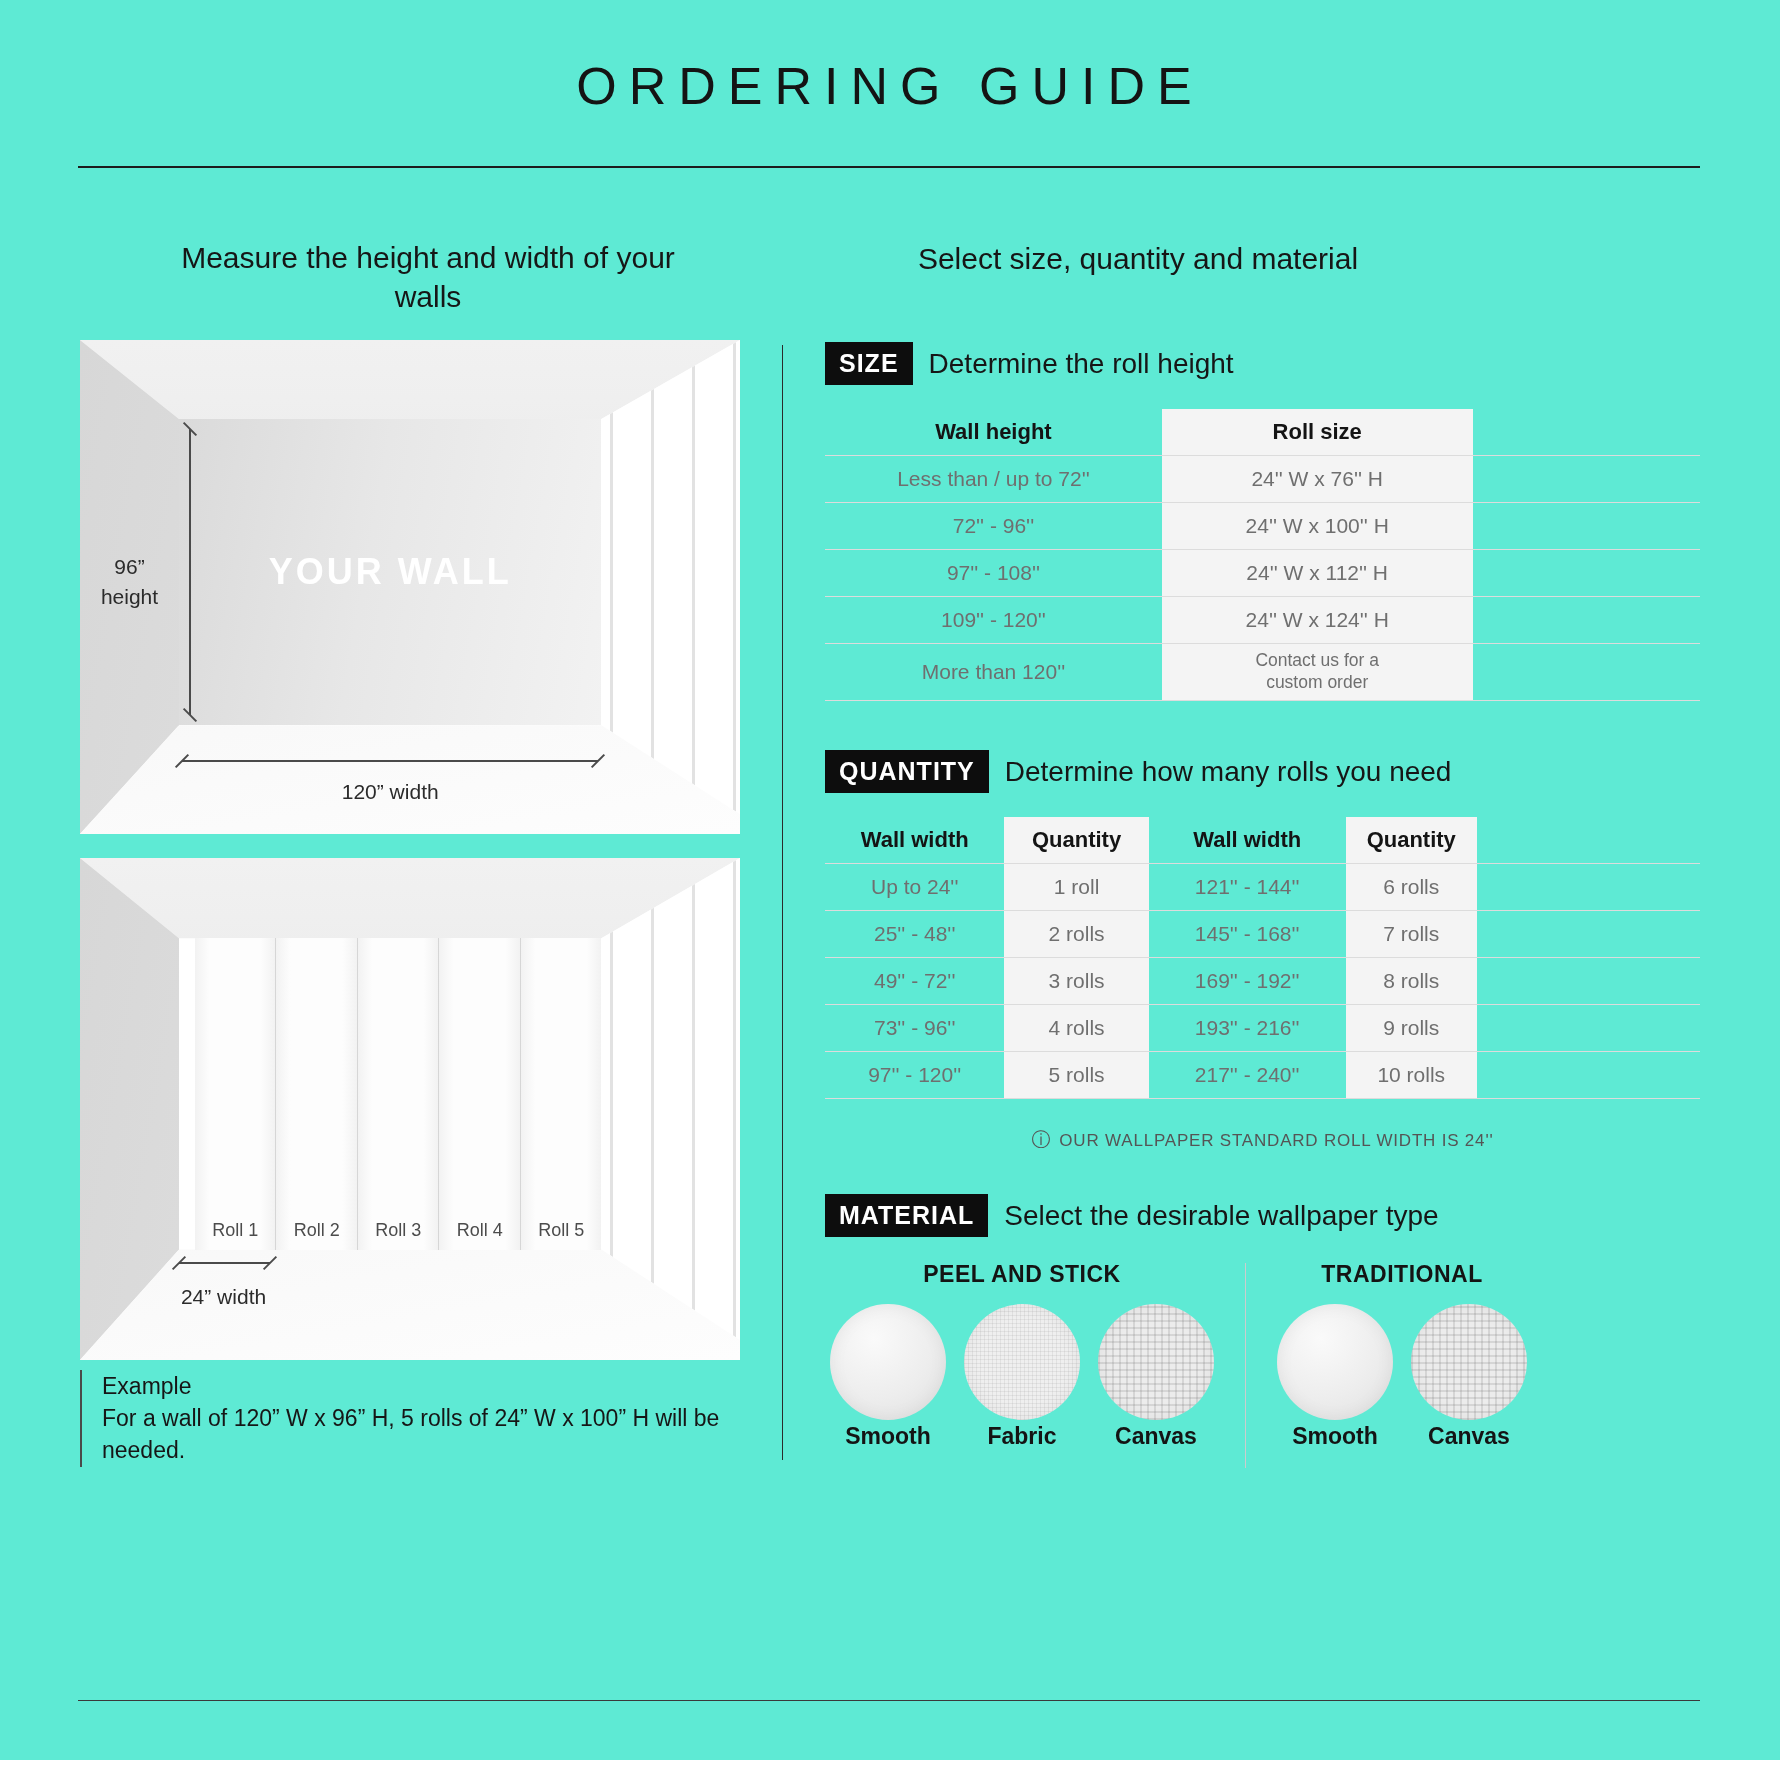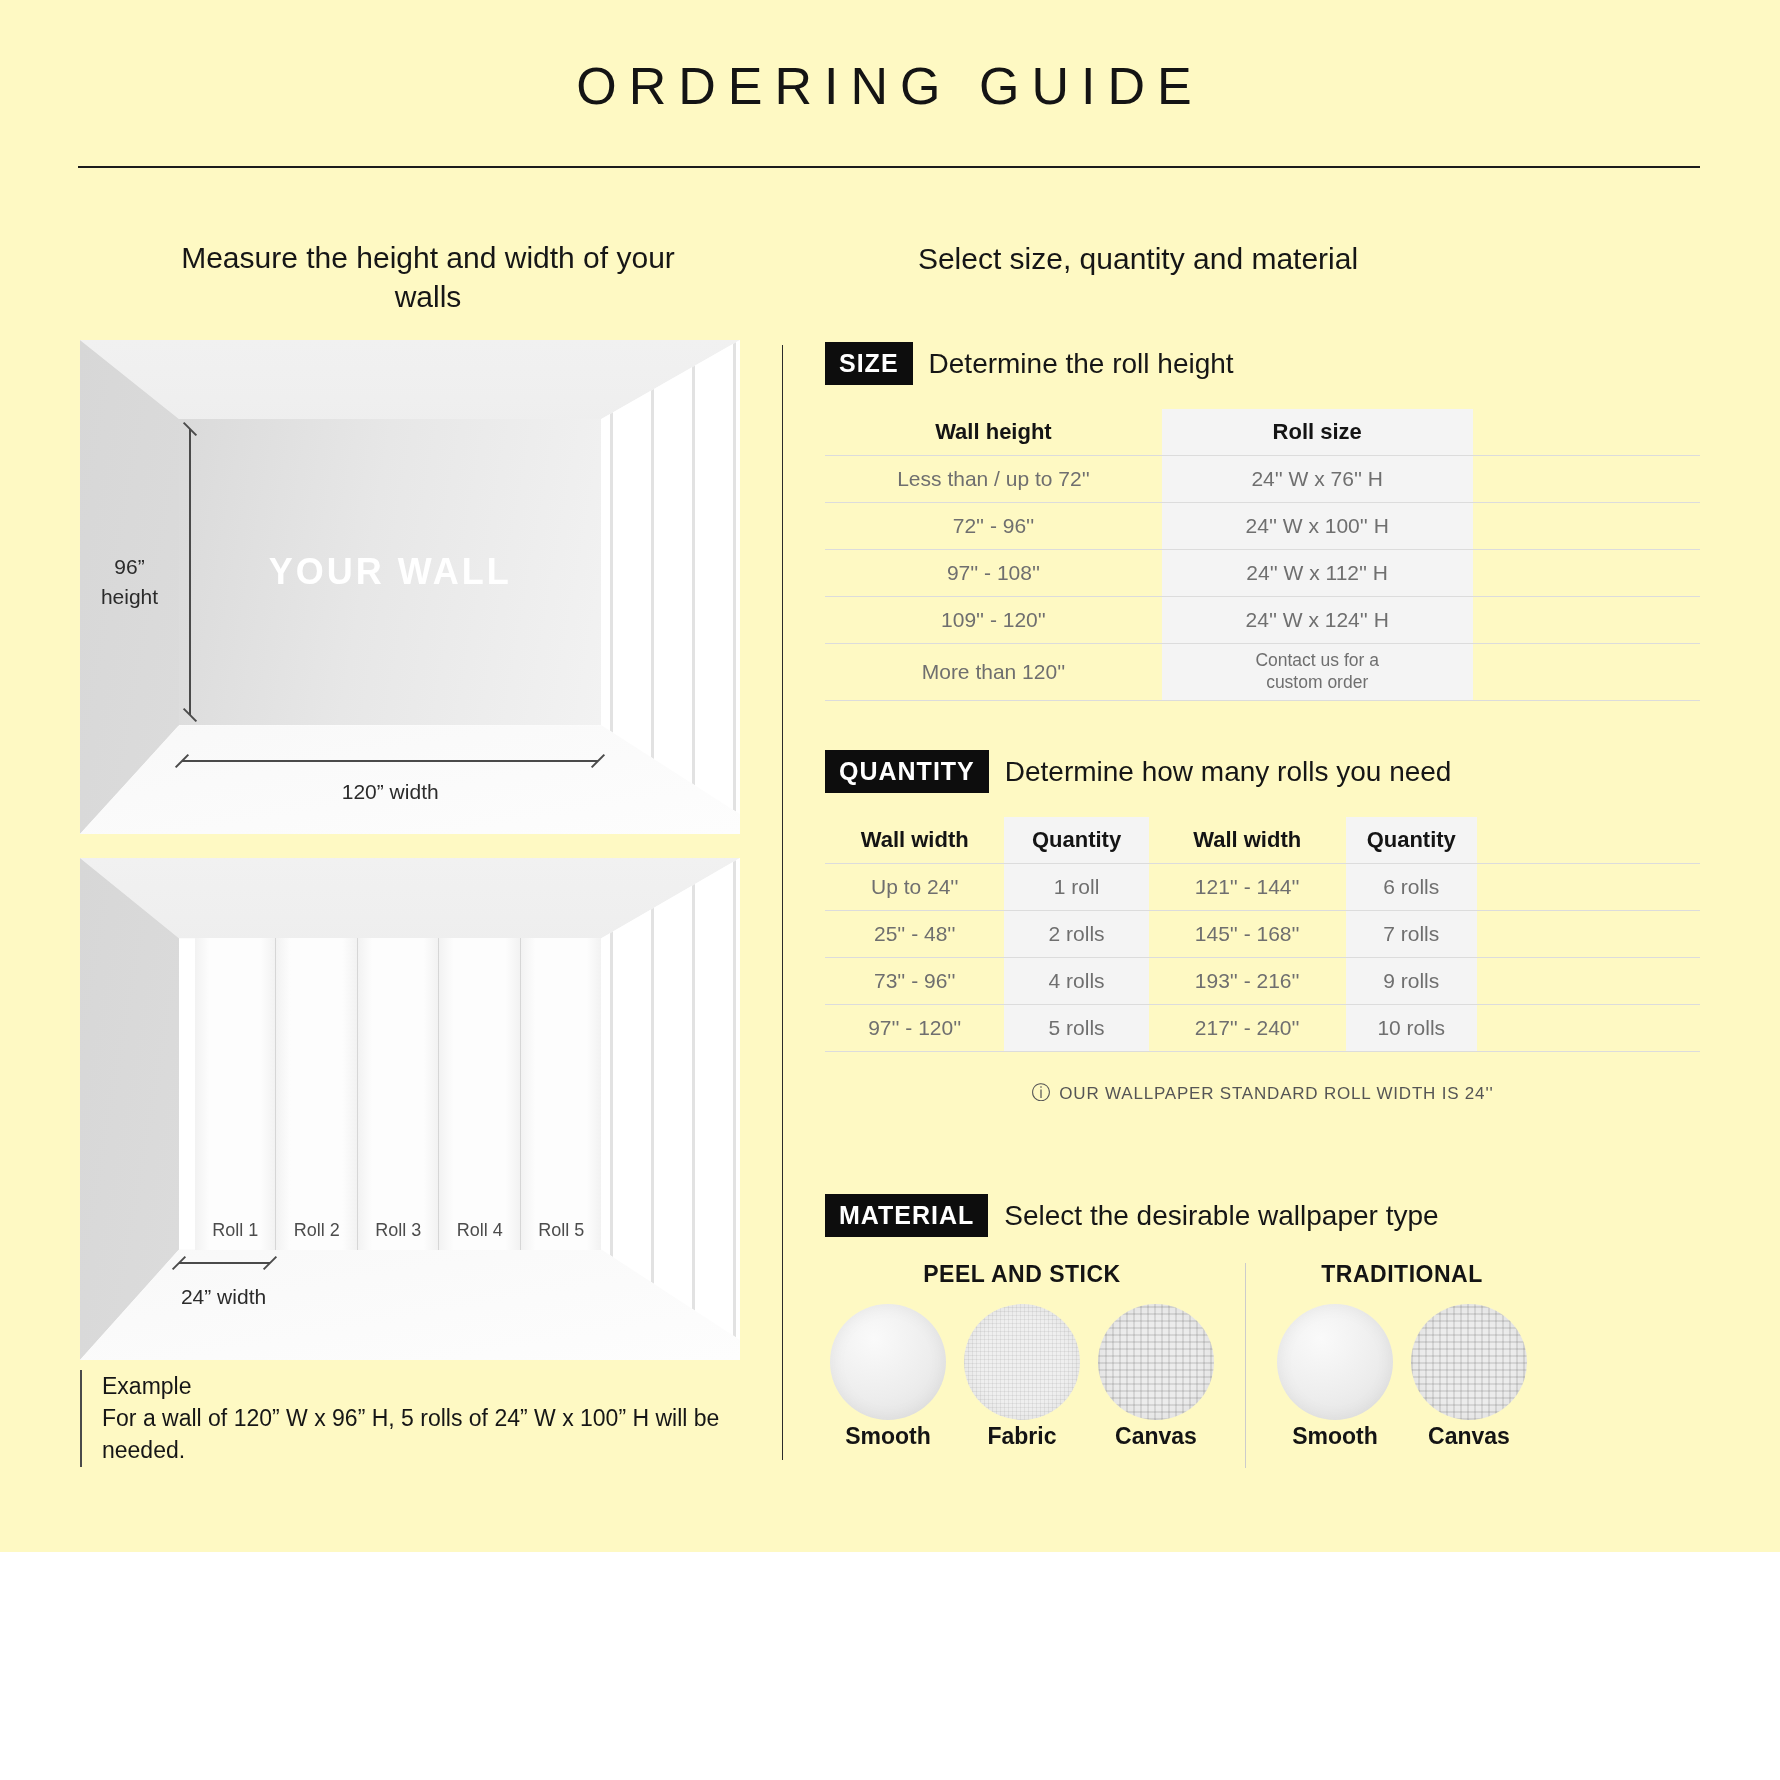--- a/index.html
+++ b/index.html
@@ -1,17 +1,17 @@
 <!DOCTYPE html>
 <html><head>
 <meta charset="utf-8">
 <style>
   * { margin:0; padding:0; box-sizing:border-box; }
   body { background:#ffffff; font-family:"Liberation Sans", sans-serif; }
-  .page { position:relative; width:1780px; height:1552px; background:#fef9c3; color:#1a1a1a; overflow:hidden; }
+  .page { position:relative; width:1780px; height:1760px; background:#5eead4; color:#1a1a1a; overflow:hidden; }
 
   
   .title { position:absolute; top:56px; left:0; width:100%; text-align:center;
            font-size:52px; font-weight:500; letter-spacing:12px; color:#141414; }
   .title-rule { position:absolute; top:166px; left:78px; width:1622px; height:2px; background:#1c1c1c; }
 
   
   .measure-heading { position:absolute; top:238px; left:168px; width:520px; text-align:center;
                      font-size:30px; font-weight:500; line-height:1.3; color:#161616; }
   .select-heading  { position:absolute; top:242px; left:818px; width:640px; text-align:center;
@@ -231,20 +231,27 @@
         <div class="cell"></div>
       </div>
       <div class="t-row q-row">
         <div class="cell">25'' - 48''</div>
         <div class="cell shaded">2 rolls</div>
         <div class="cell">145'' - 168''</div>
         <div class="cell shaded">7 rolls</div>
         <div class="cell"></div>
       </div>
       <div class="t-row q-row">
+        <div class="cell">49'' - 72''</div>
+        <div class="cell shaded">3 rolls</div>
+        <div class="cell">169'' - 192''</div>
+        <div class="cell shaded">8 rolls</div>
+        <div class="cell"></div>
+      </div>
+      <div class="t-row q-row">
         <div class="cell">73'' - 96''</div>
         <div class="cell shaded">4 rolls</div>
         <div class="cell">193'' - 216''</div>
         <div class="cell shaded">9 rolls</div>
         <div class="cell"></div>
       </div>
       <div class="t-row q-row">
         <div class="cell">97'' - 120''</div>
         <div class="cell shaded">5 rolls</div>
         <div class="cell">217'' - 240''</div>

